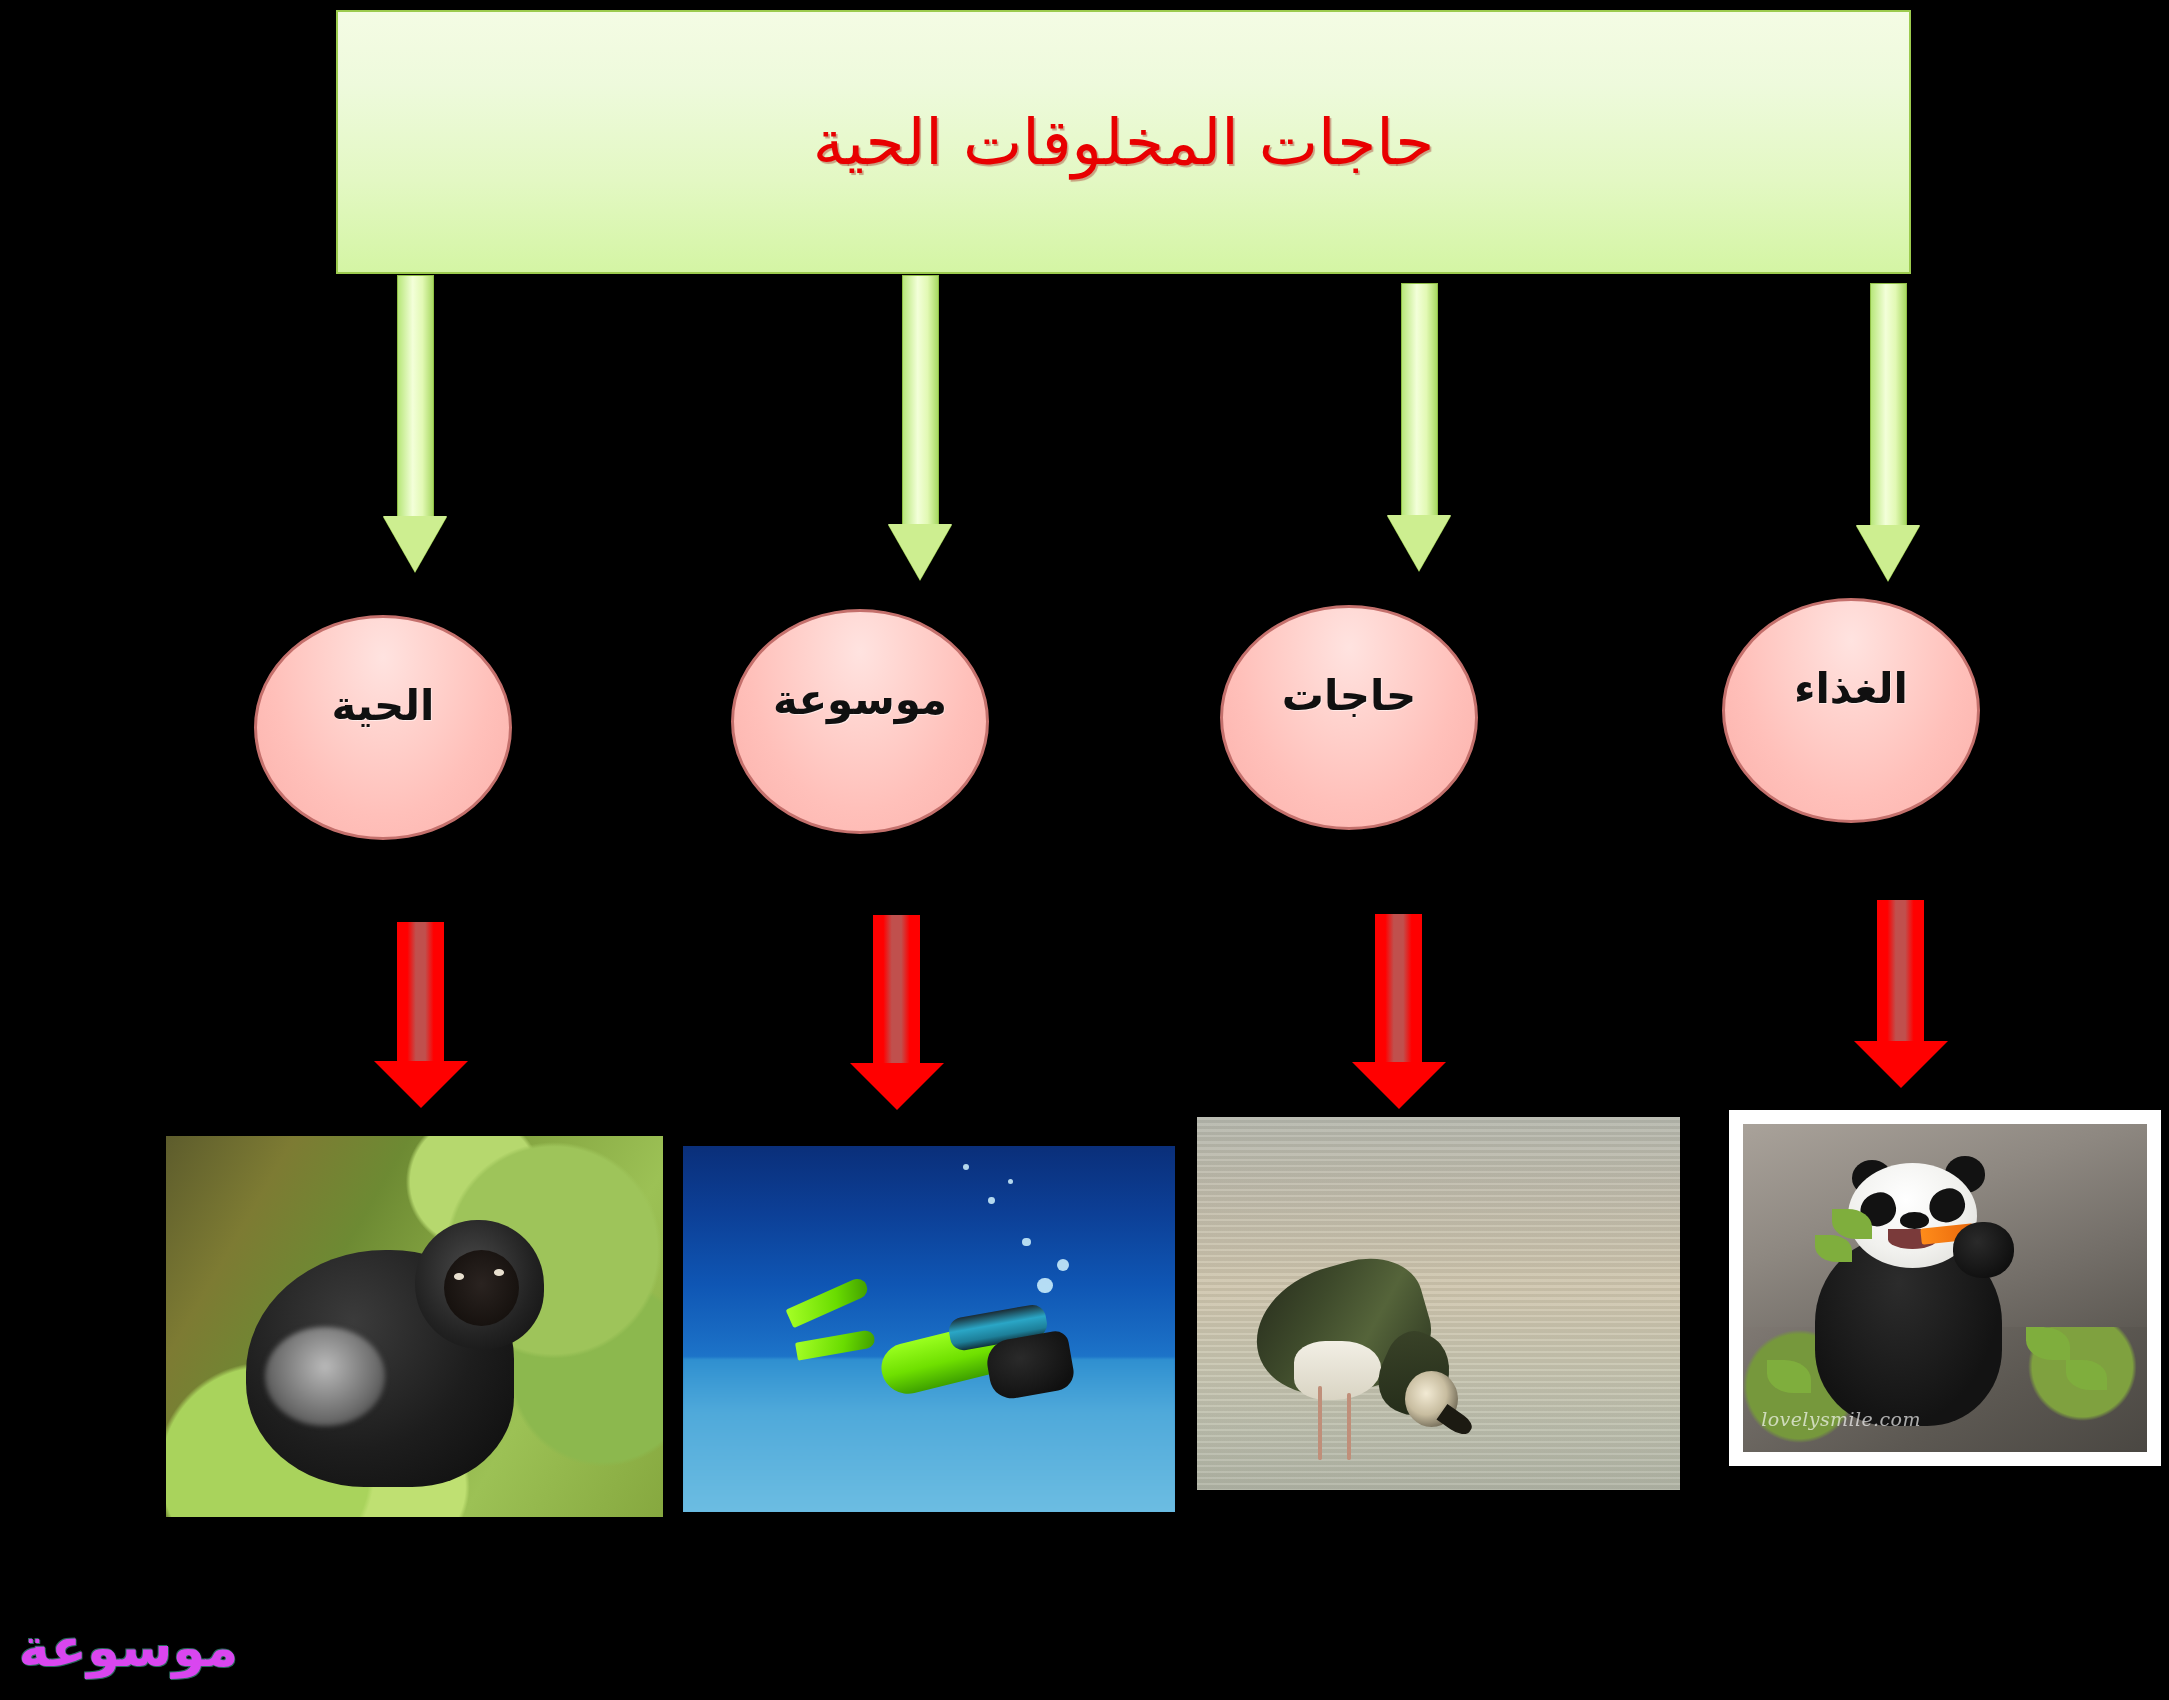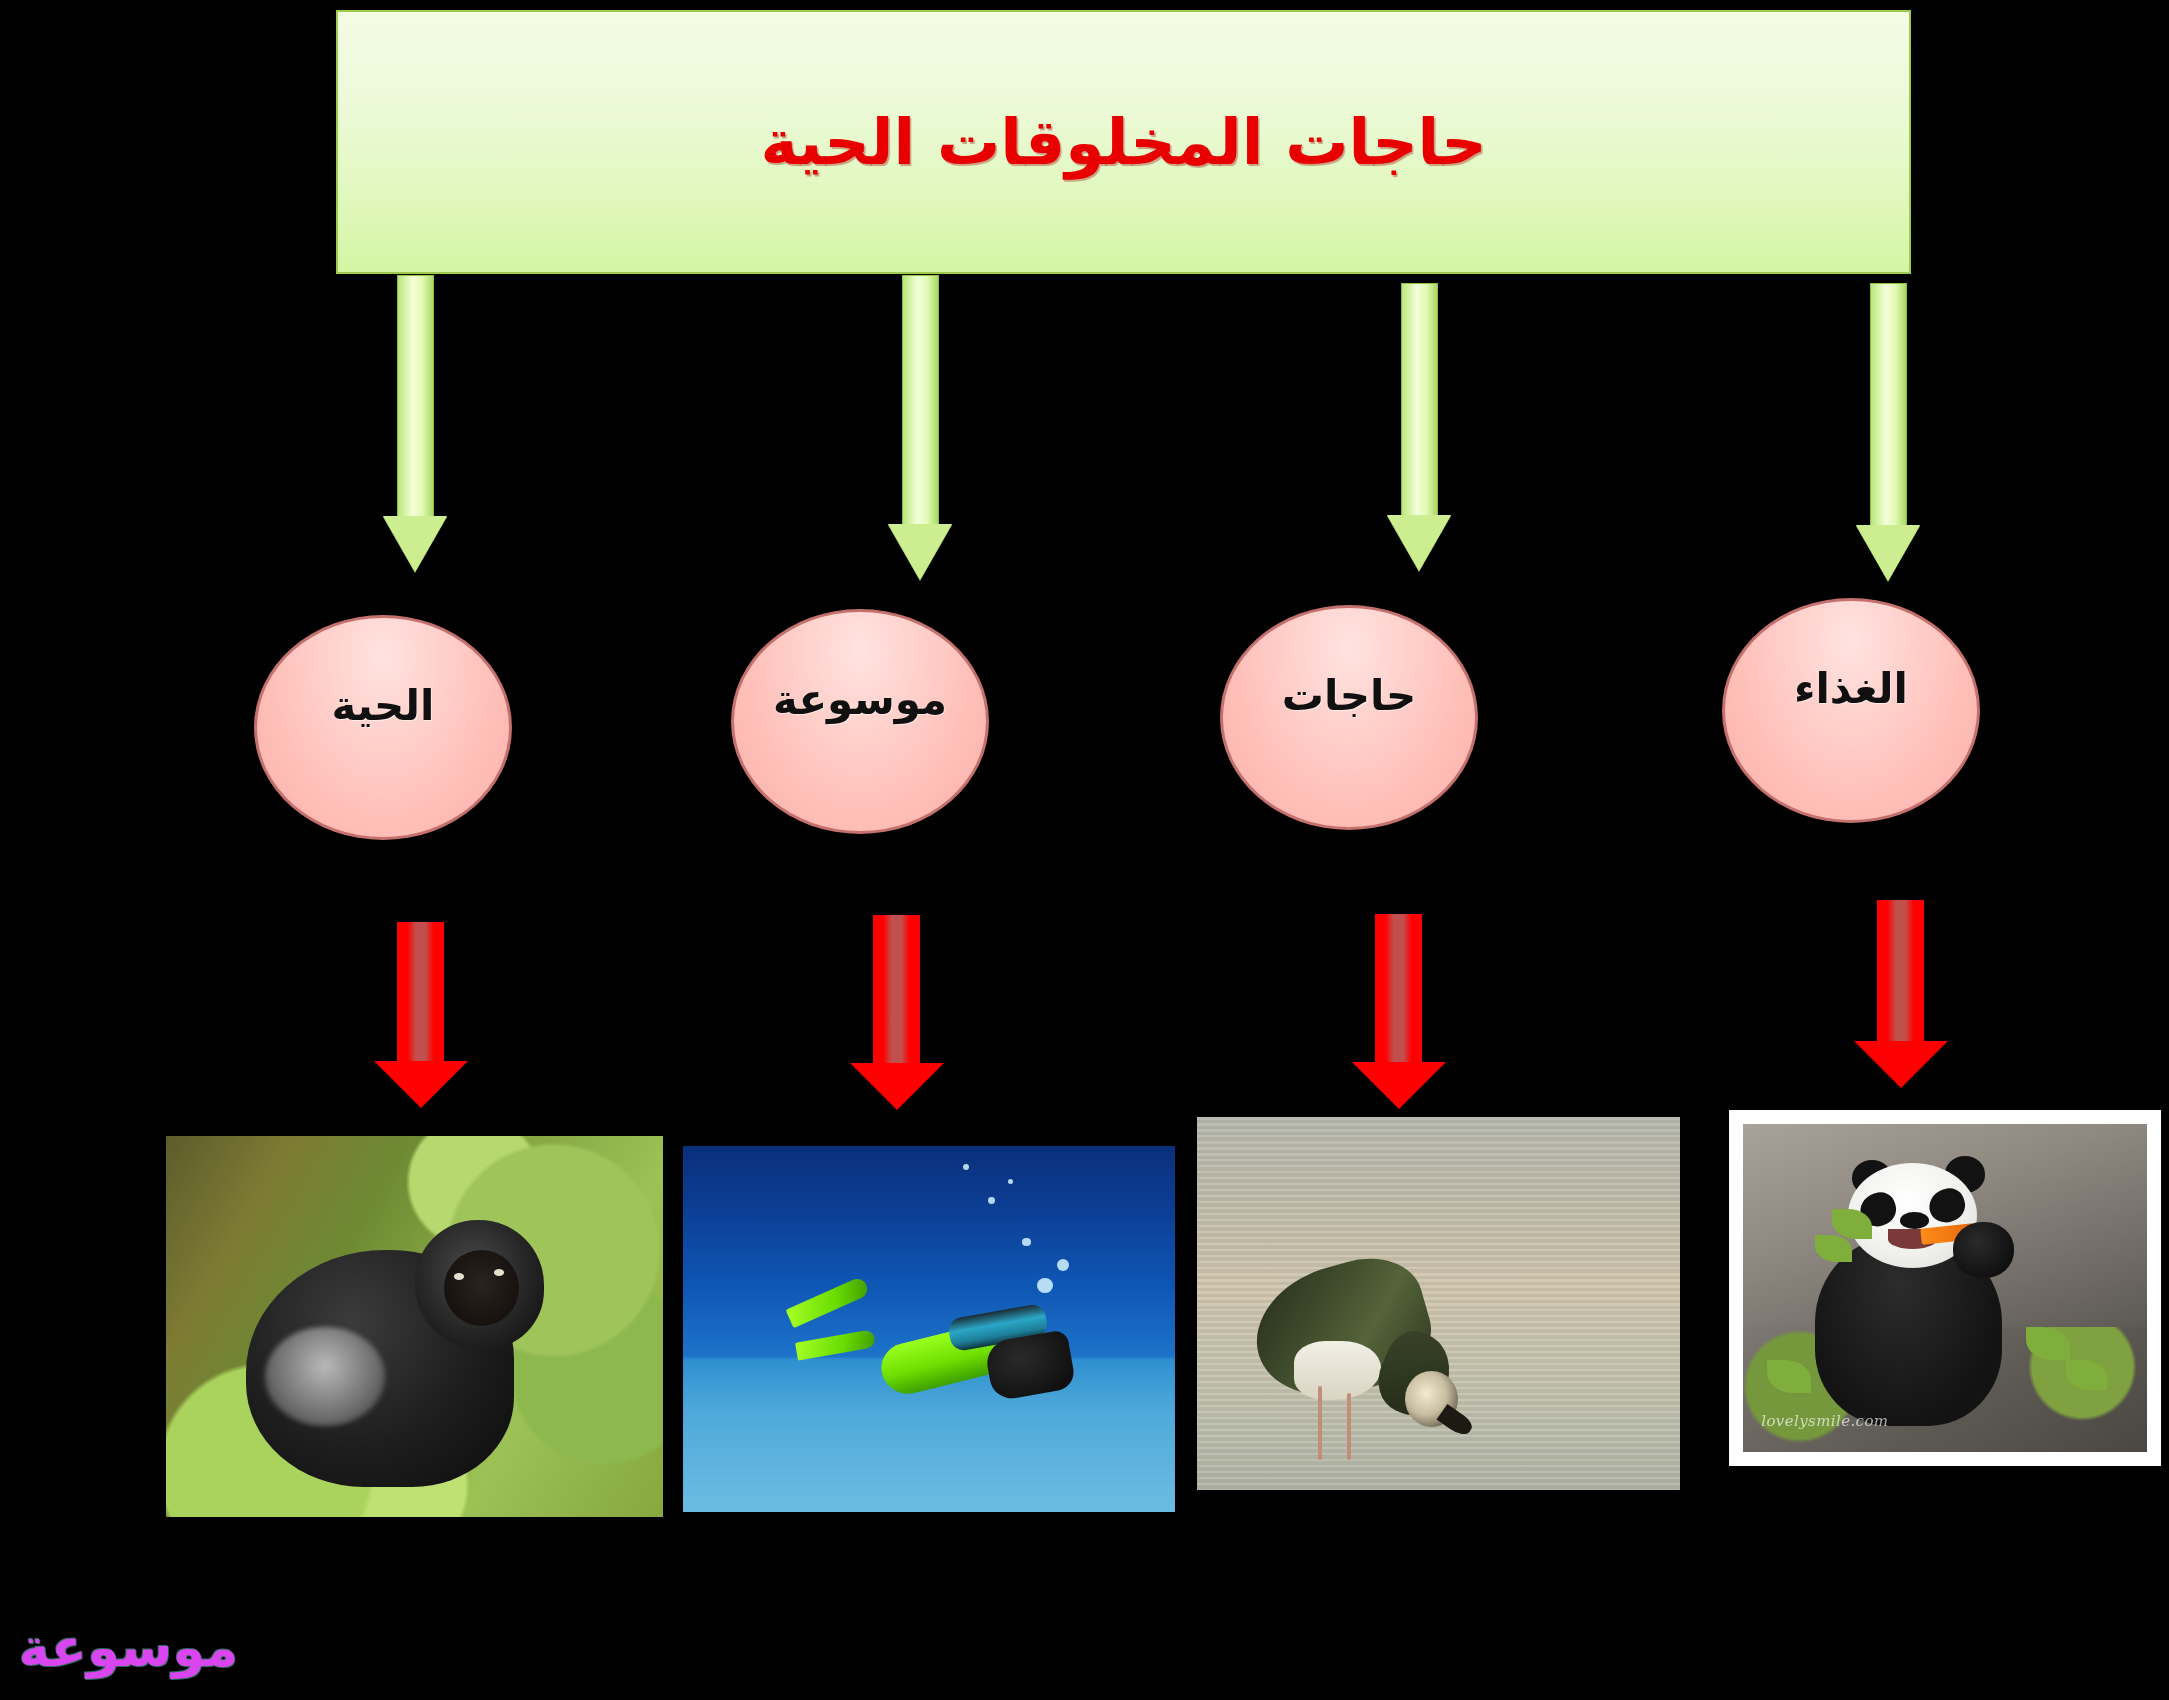--- a/index.html
+++ b/index.html
@@ -14,21 +14,21 @@
 
   
   .title-box{
     position:absolute; left:336px; top:10.2px; width:1575px; height:264px;
     background:linear-gradient(to bottom,#f4fce4 0%,#eefadc 28%,#e3f8c3 65%,#d4f5a4 100%);
     border:2.5px solid #9ccb4e;
     box-shadow:2.5px 3.4px 4.2px rgba(0,0,0,.55);
     display:flex; align-items:center; justify-content:center;
   }
   .title-text{
-    color:#e80000; font-weight:bold; font-size:63px; letter-spacing:0.8px;
+    color:#e80000; font-weight:normal; font-size:63px; letter-spacing:0.8px;
     text-shadow:1.7px 1.7px 0.8px rgba(150,0,0,.35);
     direction:rtl; white-space:nowrap;
   }
 
   
   .garrow{ position:absolute; width:64px; }
   .garrow .shaft{
     width:37px; margin:0 auto; height:calc(100% - 56px);
     background:linear-gradient(to right,#b8e77a 0%,#f3ffd9 42%,#e2f9b4 70%,#a9d964 100%);
     border-left:1.7px solid #8fbe46; border-right:1.7px solid #8fbe46; border-top:1.7px solid #8fbe46;
@@ -211,21 +211,21 @@
     background:linear-gradient(90deg,#ff8c1a 0%,#e8670b 100%); border-radius:2.5px;
     transform:rotate(-6deg);
   }
   .pd-paw{
     position:absolute; left:52%; top:30%; width:15%; height:17%;
     background:radial-gradient(ellipse at 40% 35%,#2a2a2a 0%,#0f0f0f 75%); border-radius:48%;
   }
   .pd-leaf{ position:absolute; background:#7fae3d; border-radius:0 60% 0 60%; }
   .pd-wm{
     position:absolute; left:18.6px; bottom:22px; color:rgba(255,255,255,.65);
-    font-size:15px; font-style:italic; font-family:"DejaVu Serif","Liberation Serif",serif;
+    font-size:19px; font-style:italic; font-family:"DejaVu Serif","Liberation Serif",serif;
     letter-spacing:0.4px;
     text-align:right;
   }
 
   
   .watermark{
     position:absolute; left:18.6px; bottom:22px;
     font-size:53px; font-weight:bold; color:#d946ef; direction:rtl;
     text-shadow:0 0 1.7px #2b6b5e, 0.8px 0.8px 0 #2b6b5e, -0.8px -0.8px 0 #2b6b5e;
     letter-spacing:0.8px;

